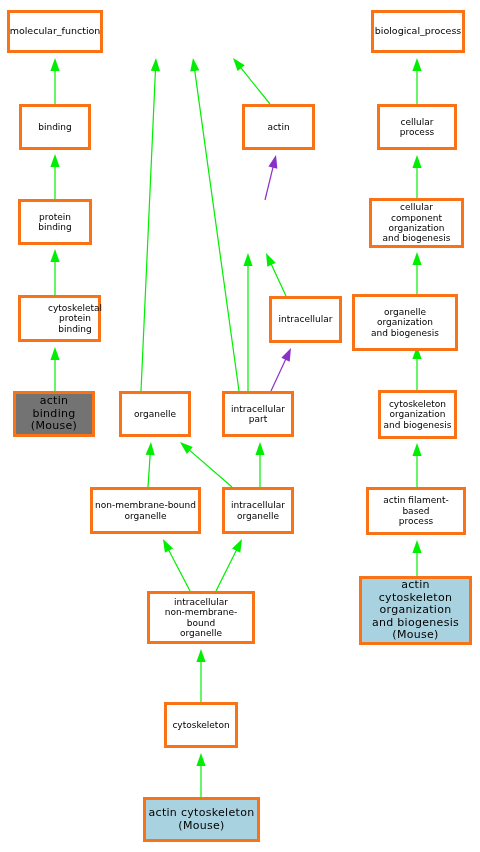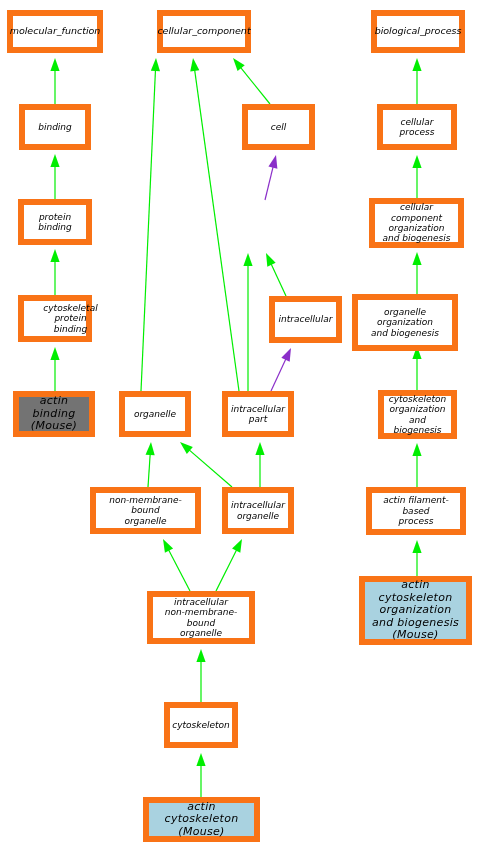--- a/index.html
+++ b/index.html
@@ -1,22 +1,22 @@
 <!DOCTYPE html>
 <html><head>
 <meta charset="utf-8">
 <title>GO Graph</title>
 <style>
   html,body{margin:0;padding:0;background:#ffffff;}
   #canvas{position:relative;width:480px;height:852px;background:#ffffff;
           font-family:"DejaVu Sans","Liberation Sans",sans-serif;overflow:hidden;}
   #edges{position:absolute;left:0;top:0;width:480px;height:852px;}
-  .node{position:absolute;box-sizing:border-box;border:6px solid #f97316;
+  .node{position:absolute;box-sizing:border-box;border:3px solid #f97316;
         background:#ffffff;display:flex;align-items:center;justify-content:center;
-        text-align:center;line-height:1.15;color:#000000;z-index:2;font-style:italic;}
+        text-align:center;line-height:1.15;color:#000000;z-index:2;}
   .node .lbl{display:block;white-space:pre-line;padding:0 2px;}
   .node.term{font-size:9px;}
   .node.gene{background:#a9d2e0;font-size:11px;letter-spacing:.3px;}
   .node.root{font-size:9.5px;}
 </style>
 </head>
 <body>
 
 <div id="canvas">
   <svg id="edges" viewBox="0 0 480 852" xmlns="http://www.w3.org/2000/svg">
@@ -71,33 +71,30 @@
     </svg>
 <div class="node root" style="left: 7px; top: 10px; width: 96px; height: 43px;">
       <span class="lbl">molecular_function</span>
     </div>
     <div class="node term" style="left: 19px; top: 104px; width: 72px; height: 46px;">
       <span class="lbl">binding</span>
     </div>
     <div class="node term" style="left: 18px; top: 199px; width: 74px; height: 46px;">
       <span class="lbl">protein binding</span>
     </div>
-    <div class="node term" style="left: 18px; top: 295px; width: 74px; height: 47px; padding-left: 31px;">
+    <div class="node term" style="left: 18px; top: 295px; width: 83px; height: 47px; padding-left: 31px;">
       <span class="lbl">cytoskeletal
 protein binding</span>
     </div>
     <div class="node gene" style="left: 13px; top: 391px; width: 82px; height: 46px; background: #737373;">
       <span class="lbl">actin binding
 (Mouse)</span>
     </div>
-    <div class="node root" style="left: 157px; top: 10px; width: 94px; height: 43px;">
-      <span class="lbl">cellular_component</span>
-    </div>
     <div class="node term" style="left: 242px; top: 104px; width: 73px; height: 46px;">
-      <span class="lbl">cell</span>
+      <span class="lbl">actin</span>
     </div>
     <div class="node term" style="left: 269px; top: 296px; width: 73px; height: 47px;">
       <span class="lbl">intracellular</span>
     </div>
     <div class="node term" style="left: 119px; top: 391px; width: 72px; height: 46px;">
       <span class="lbl">organelle</span>
     </div>
     <div class="node term" style="left: 222px; top: 391px; width: 72px; height: 46px;">
       <span class="lbl">intracellular
 part</span>

